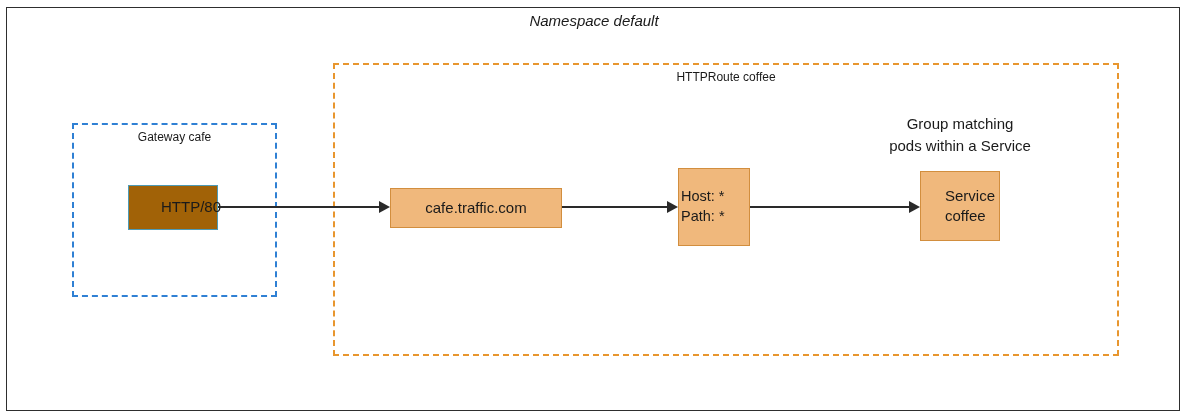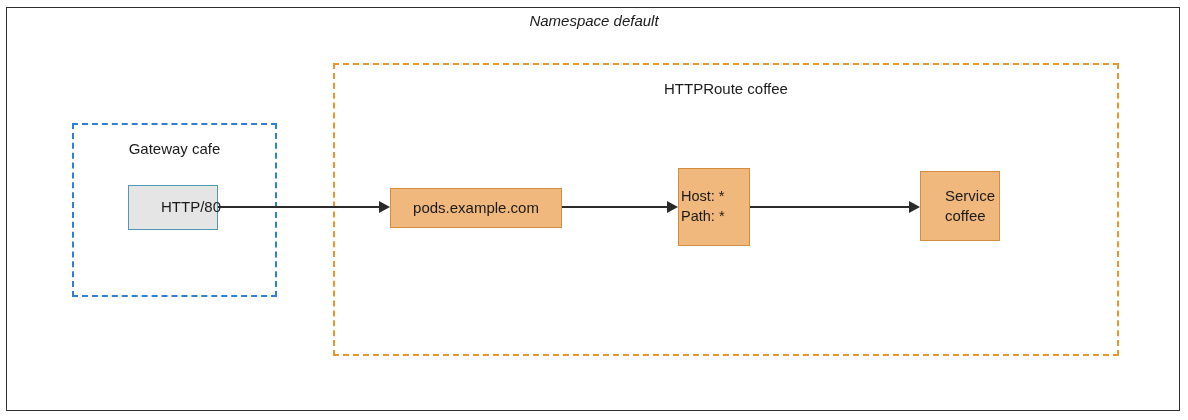--- a/index.html
+++ b/index.html
@@ -36,24 +36,24 @@
     font-style: italic;
   }
   .boundary {
     position: absolute;
     box-sizing: border-box;
     background: transparent;
   }
   .boundary-label {
     position: absolute;
     left: 0;
-    top: 15px;
+    top: 5px;
     width: 100%;
     text-align: center;
-    font-size: 15px;
+    font-size: 12px;
   }
   .gateway-boundary {
     left: 72px;
     top: 123px;
     width: 205px;
     height: 174px;
     border: 2px dashed #2f80d4;
     text-decoration: underline;
   }
   .route-boundary {
@@ -66,21 +66,21 @@
   .node {
     position: absolute;
     box-sizing: border-box;
     display: flex;
     align-items: center;
     justify-content: center;
     font-size: 15px;
     line-height: 1.35;
   }
   .node-blue {
-    background: #e5e5e5;
+    background: #a16207;
     border: 1.5px solid #4e9ab5;
     padding-left: 36px;
   }
   .node-orange {
     background: #f0b87c;
     border: 1.5px solid #d28e3e;
   }
   .listener-node {
     left: 128px;
     top: 185px;
@@ -161,26 +161,28 @@
   <div class="boundary gateway-boundary">
     <div class="boundary-label">Gateway cafe</div>
   </div>
 
   <div class="boundary route-boundary">
     <div class="boundary-label">HTTPRoute coffee</div>
   </div>
 
   <div class="node node-blue listener-node">HTTP/80</div>
 
-  <div class="node node-orange hostname-node">pods.example.com</div>
+  <div class="node node-orange hostname-node">cafe.traffic.com</div>
 
 
   <div class="node node-orange match-node">Host: *
 Path: *</div>
 
+  <div class="caption backend-caption">Group matching
+pods within a Service</div>
 
   <div class="node node-orange service-node">Service
 coffee</div>
 
   <div class="arrow arrow-1"></div>
   <div class="arrow arrow-2"></div>
   <div class="arrow arrow-3"></div>
 
 </div>
 

